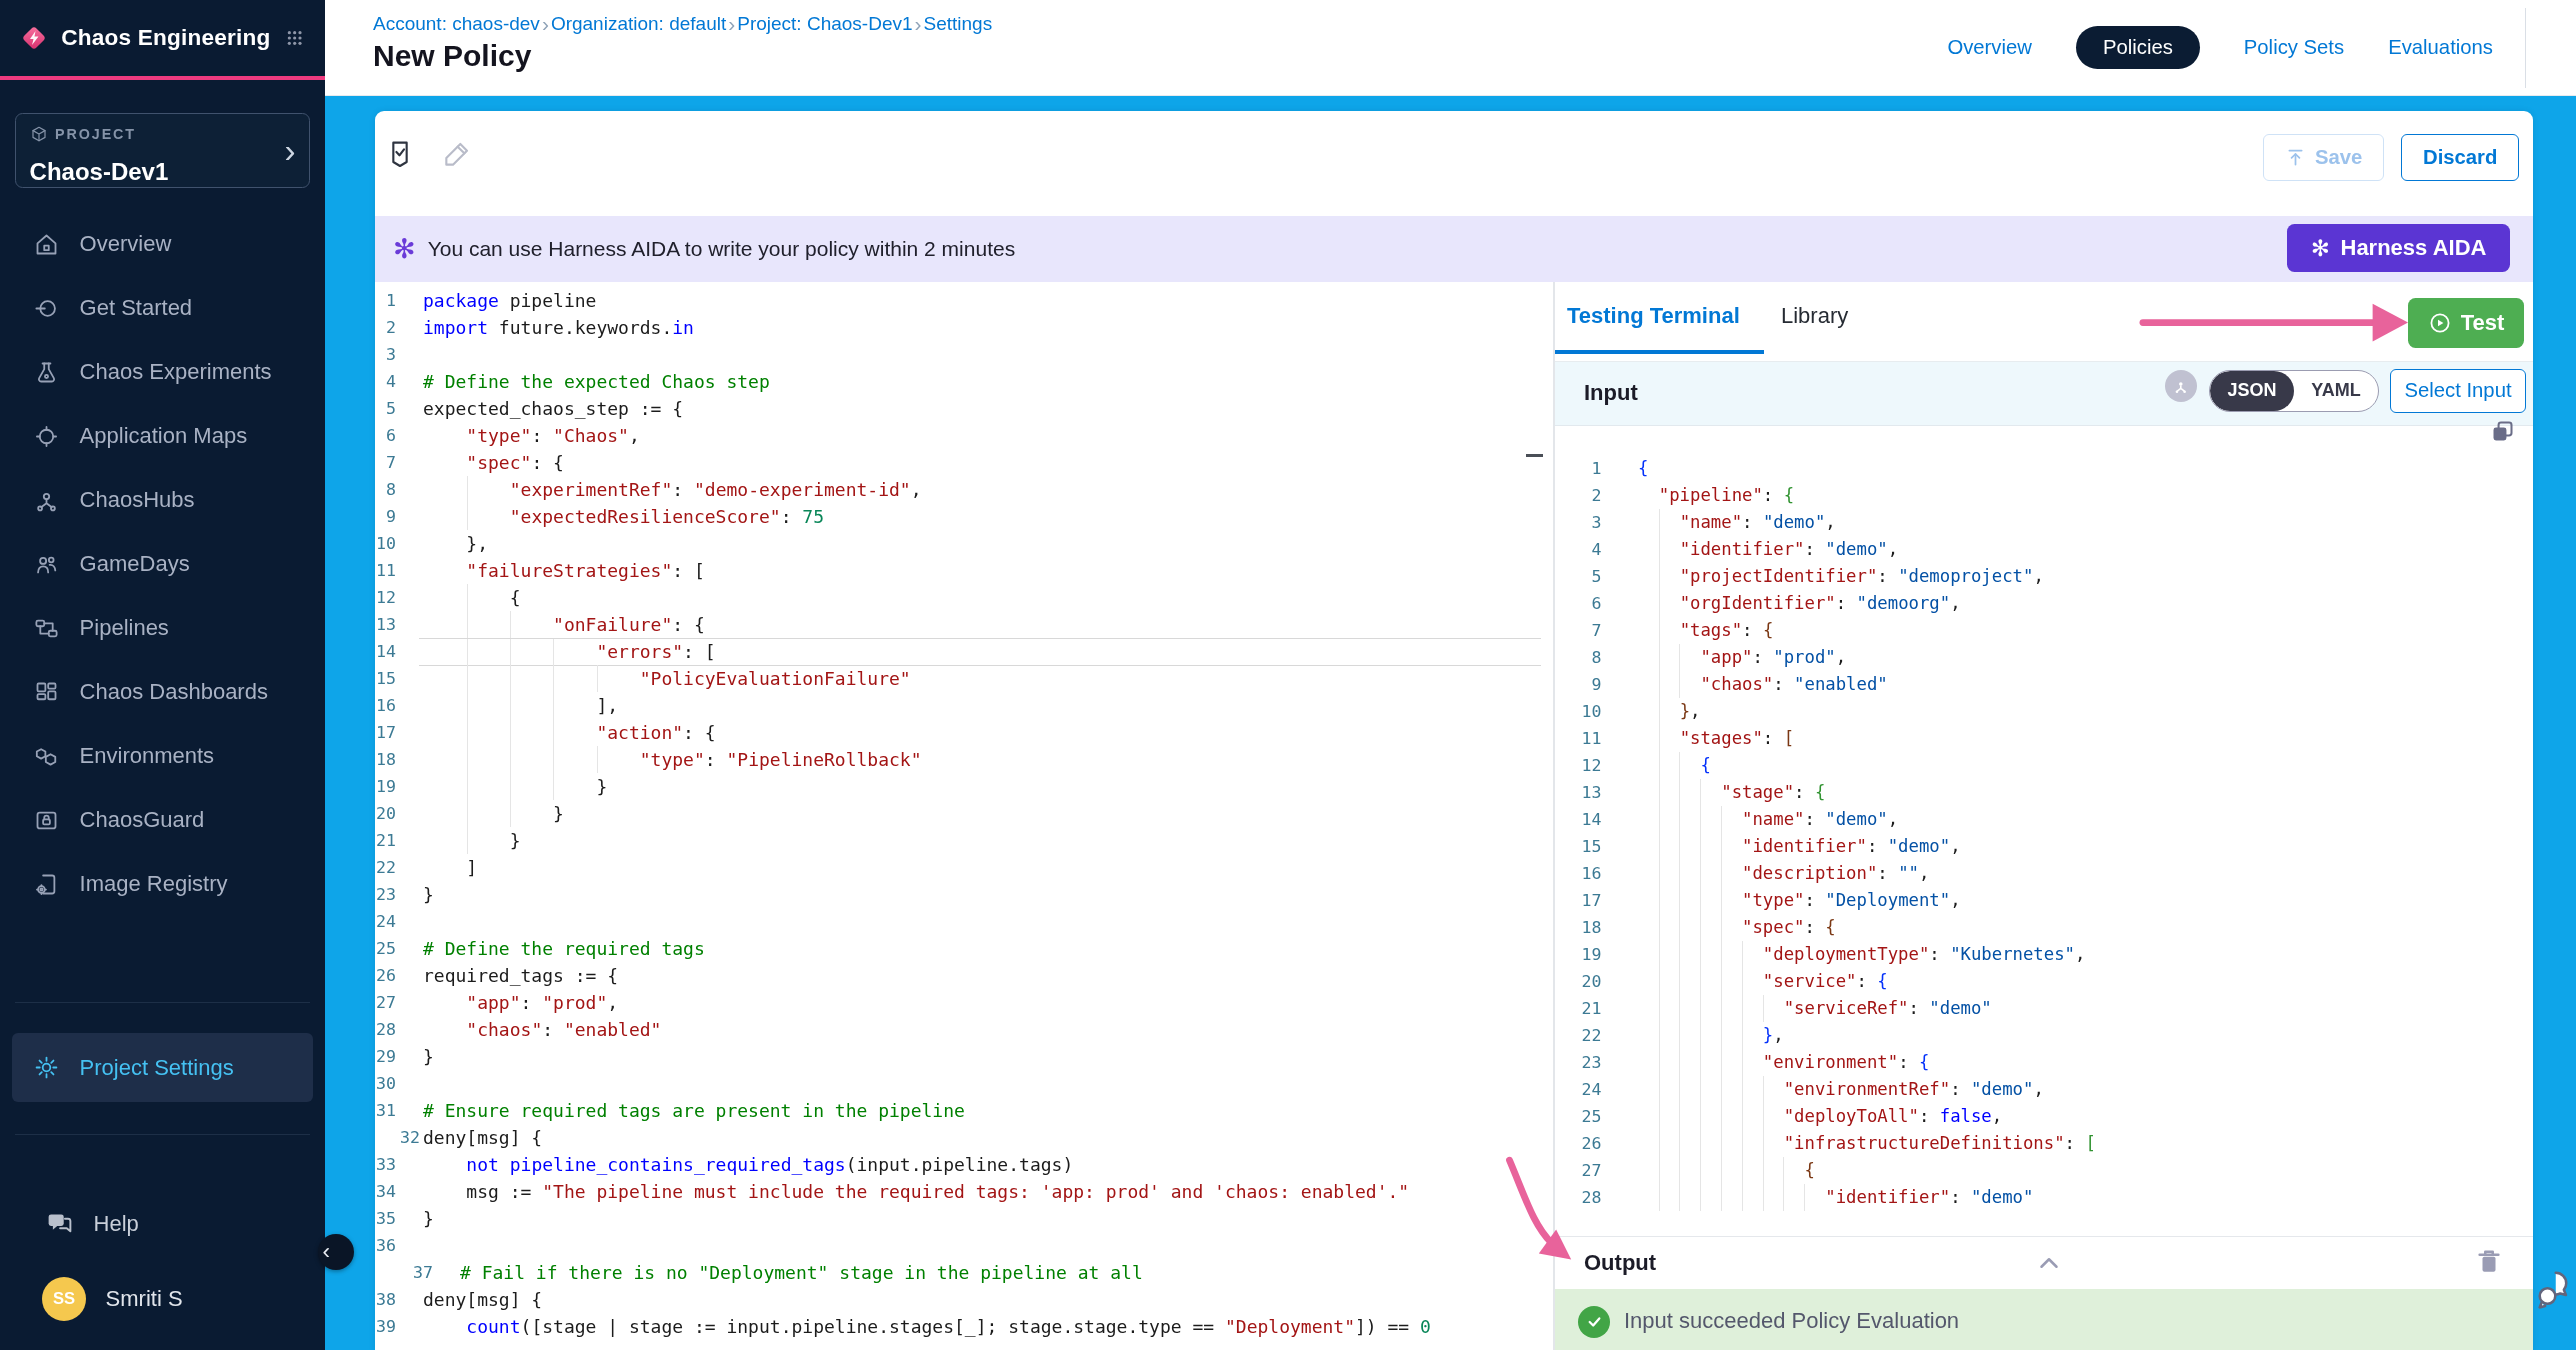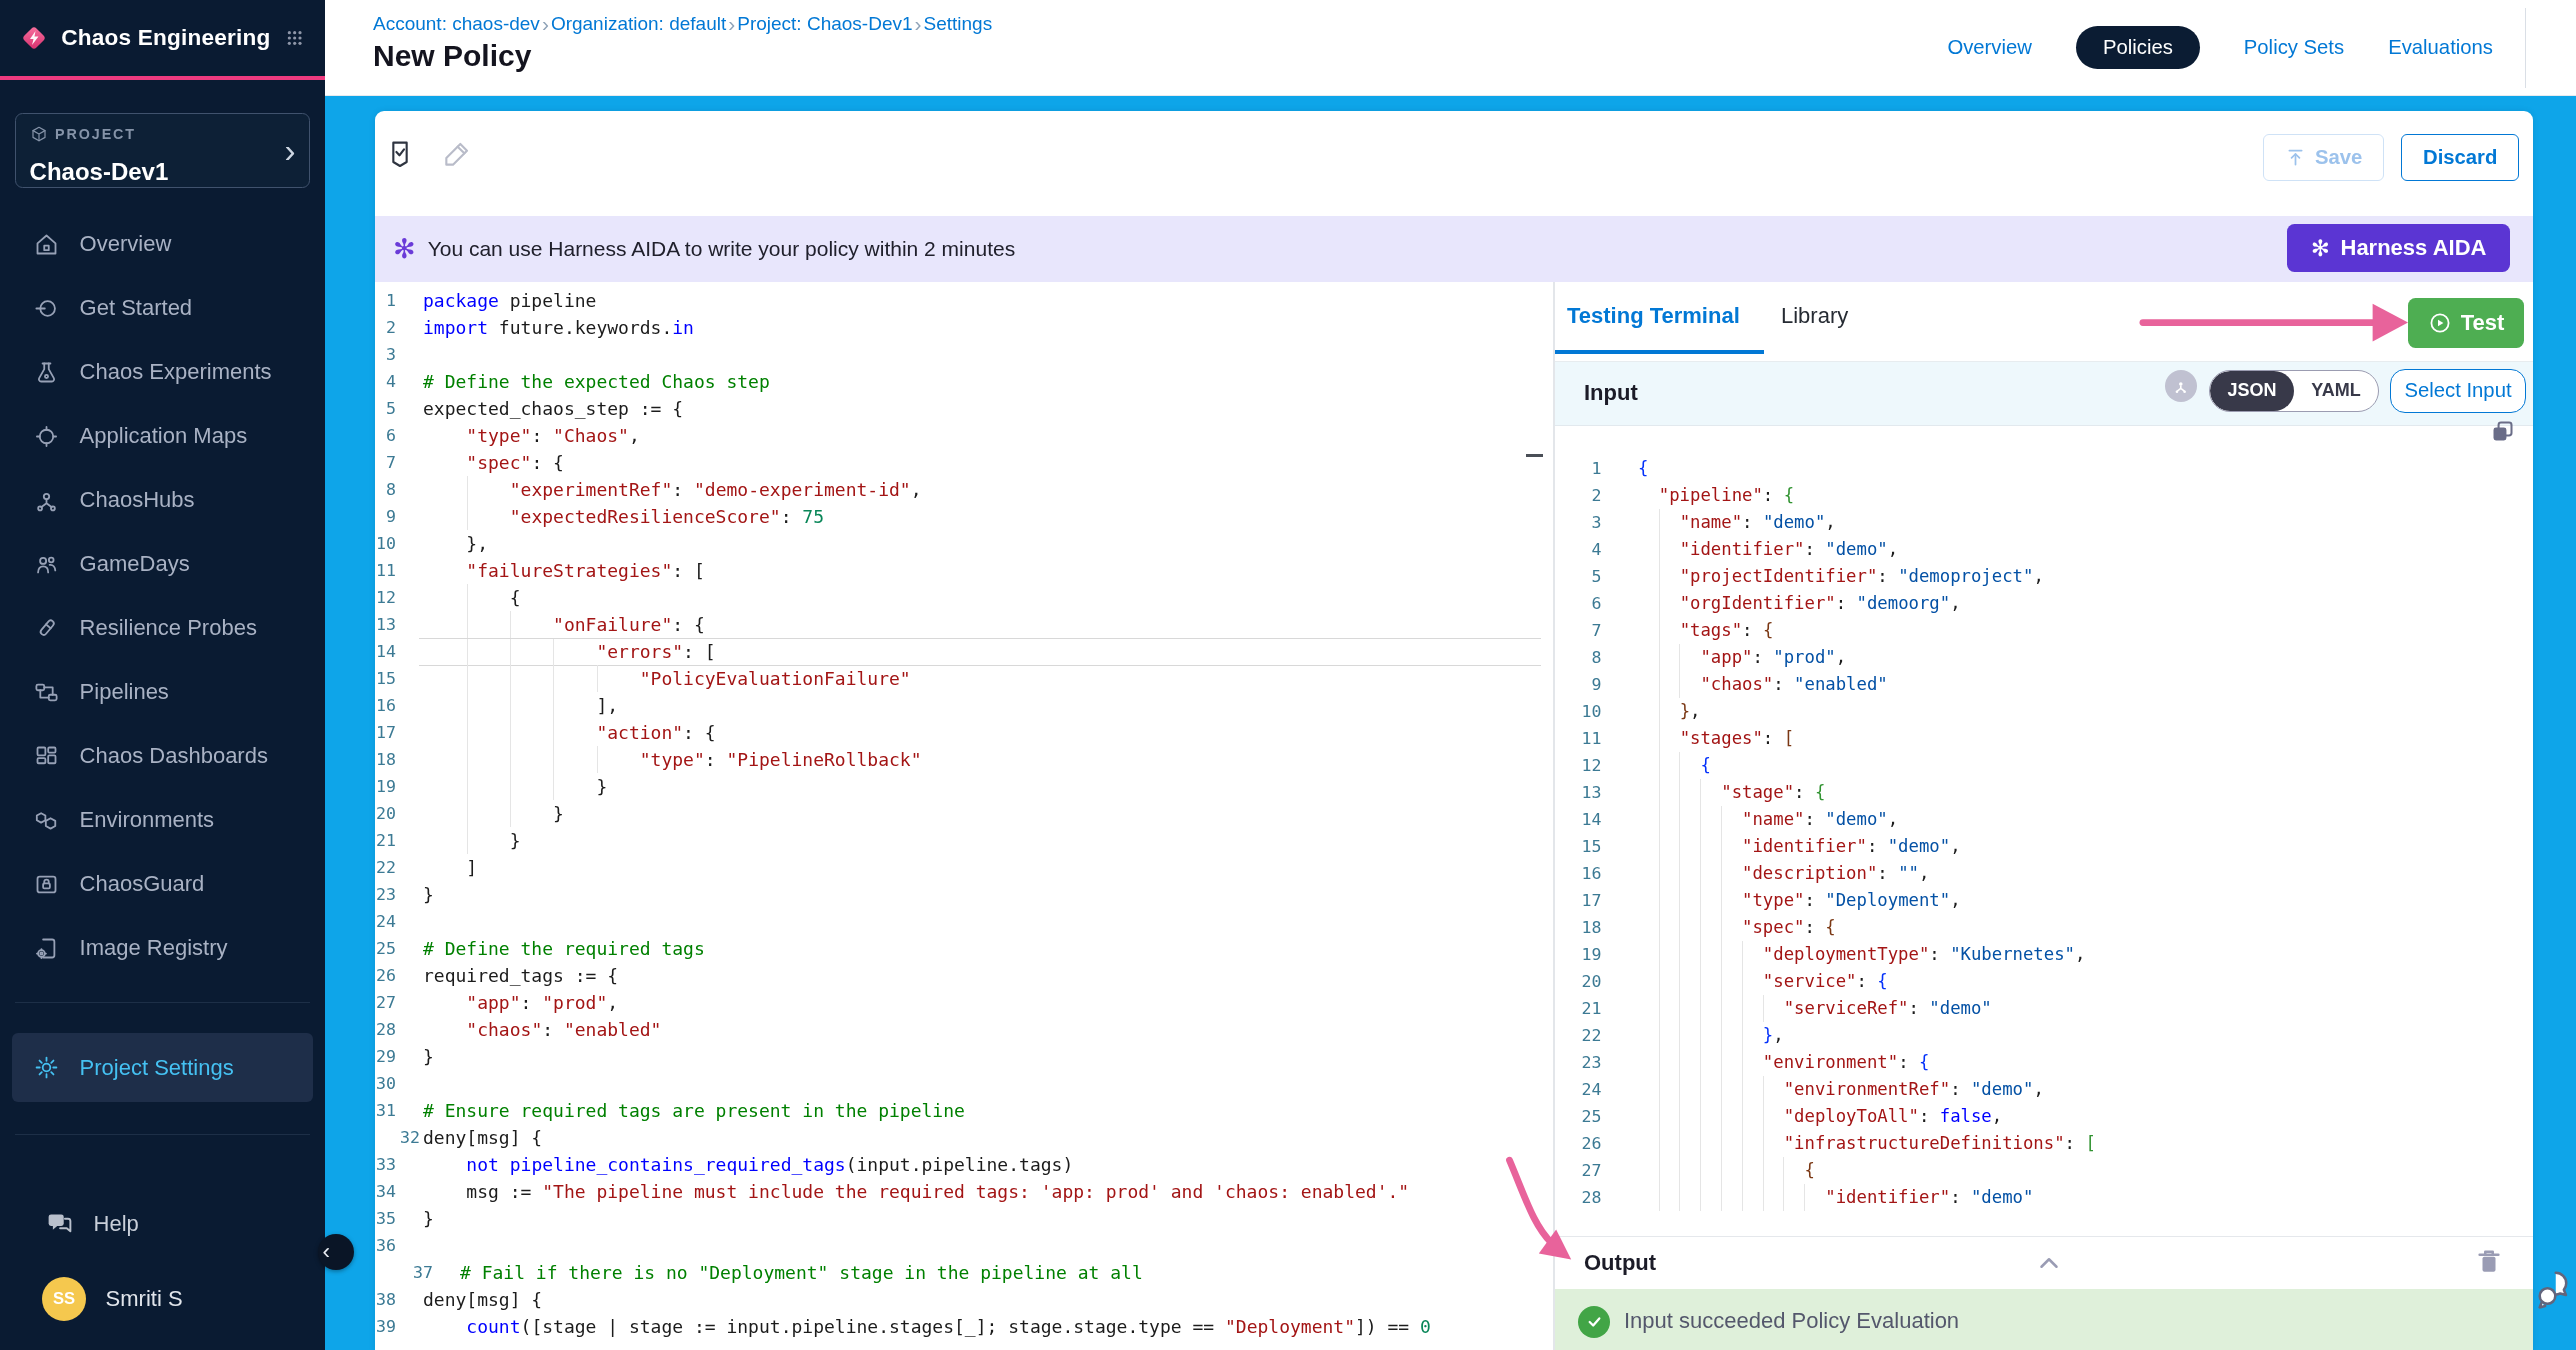--- a/index.html
+++ b/index.html
@@ -80,21 +80,21 @@
   .ptab-underline{position:absolute;left:0;top:68px;width:209px;height:3.8px;background:#0278d5;}
   .test-btn{position:absolute;right:9px;top:16px;height:50px;border:none;border-radius:7.5px;background:#4eae52;color:#fff;font-size:22px;font-weight:700;display:flex;align-items:center;gap:9px;padding:0 19.6px;cursor:pointer;font-family:inherit;}
   .play-ico{width:24px;height:24px;}
   .input-bar{position:absolute;left:0;top:79px;right:0;height:65px;box-sizing:border-box;background:#eef8fc;border-top:1.5px solid #e7ecef;border-bottom:1.5px solid #e2e9ee;}
   .input-label{position:absolute;left:29px;top:0;height:62px;line-height:62px;font-size:22px;font-weight:600;color:#1c1c28;}
   .hub-chip{position:absolute;left:610px;top:8.3px;width:32px;height:32px;border-radius:50%;background:#c0c1d1;display:flex;align-items:center;justify-content:center;cursor:pointer;}
   .toggle{position:absolute;left:654px;top:7.5px;width:170px;height:42px;box-sizing:border-box;background:#fff;border:1.5px solid #9b9cb1;border-radius:752px;display:flex;overflow:hidden;cursor:pointer;}
   .tg-seg{flex:1;display:flex;align-items:center;justify-content:center;font-size:18px;font-weight:700;}
   .tg-on{background:#383949;color:#fff;border-radius:752px;}
   .tg-off{color:#383949;}
-  .select-input-btn{position:absolute;left:835px;top:6.8px;width:136px;height:44px;box-sizing:border-box;border:1.5px solid #0278d5;border-radius:15px;background:#fff;color:#0278d5;font-size:20.3px;font-weight:500;display:flex;align-items:center;justify-content:center;cursor:pointer;font-family:inherit;}
+  .select-input-btn{position:absolute;left:835px;top:6.8px;width:136px;height:44px;box-sizing:border-box;border:1.5px solid #0278d5;border-radius:6px;background:#fff;color:#0278d5;font-size:20.3px;font-weight:500;display:flex;align-items:center;justify-content:center;cursor:pointer;font-family:inherit;}
   .json-wrap{position:absolute;left:0;top:144px;right:0;height:810px;overflow:hidden;background:#fff;}
   .copy-ico{position:absolute;right:16.6px;top:136px;width:27px;height:27px;color:#6a6d88;cursor:pointer;z-index:5;}
   .output-hdr{position:absolute;left:0;top:954px;right:0;height:53px;box-sizing:border-box;border-top:1.5px solid #e5e8ec;background:#fff;}
   .output-label{position:absolute;left:29px;top:0;height:51px;line-height:51px;font-size:22px;font-weight:600;color:#1c1c28;}
   .chev-up{position:absolute;left:479px;top:11.3px;width:30px;height:30px;color:#9a9cb4;cursor:pointer;}
   .trash-ico{position:absolute;right:29px;top:9px;width:30px;height:30px;color:#9a9cb4;cursor:pointer;}
   .out-banner{position:absolute;left:0;top:1007px;right:0;bottom:0;background:#dff0da;}
   .check-circle{position:absolute;left:23px;top:16.6px;width:32px;height:32px;border-radius:50%;background:#42a546;display:flex;align-items:center;justify-content:center;}
   .out-msg{position:absolute;left:69px;top:0;height:63px;line-height:63px;font-size:22px;color:#54576c;}
 
@@ -202,31 +202,20 @@
       <div class="nav-item">
         <span class="nav-ico ico">
             <svg viewBox="0 0 24 24">
               <circle cx="9" cy="8.8" r="2.7"></circle>
               <path d="M4.5 19 C4.5 15.4 6.5 13.7 9 13.7 C11.5 13.7 13.5 15.4 13.5 19"></path>
               <circle cx="16.2" cy="8" r="2.1"></circle>
               <path d="M14.8 12.4 C18 11.9 19.6 14.3 19.8 17.3"></path>
             </svg>
           </span>
         <span>GameDays</span>
-      </div>
-      <div class="nav-item">
-        <span class="nav-ico ico">
-            <svg viewBox="0 0 24 24">
-              <g transform="rotate(40 12 12)">
-                <rect x="9.3" y="3.5" width="5.4" height="15" rx="2.7"></rect>
-                <line x1="9.3" y1="9.5" x2="14.7" y2="9.5"></line>
-              </g>
-            </svg>
-          </span>
-        <span>Resilience Probes</span>
       </div>
       <div class="nav-item">
         <span class="nav-ico ico">
             <svg viewBox="0 0 24 24">
               <rect x="3" y="5" width="7" height="5" rx="1.4"></rect>
               <rect x="14" y="14" width="7" height="5" rx="1.4"></rect>
               <path d="M10 7.5 H17.5 V14 M6.5 10 V16.5 H14"></path>
             </svg>
           </span>
         <span>Pipelines</span>

